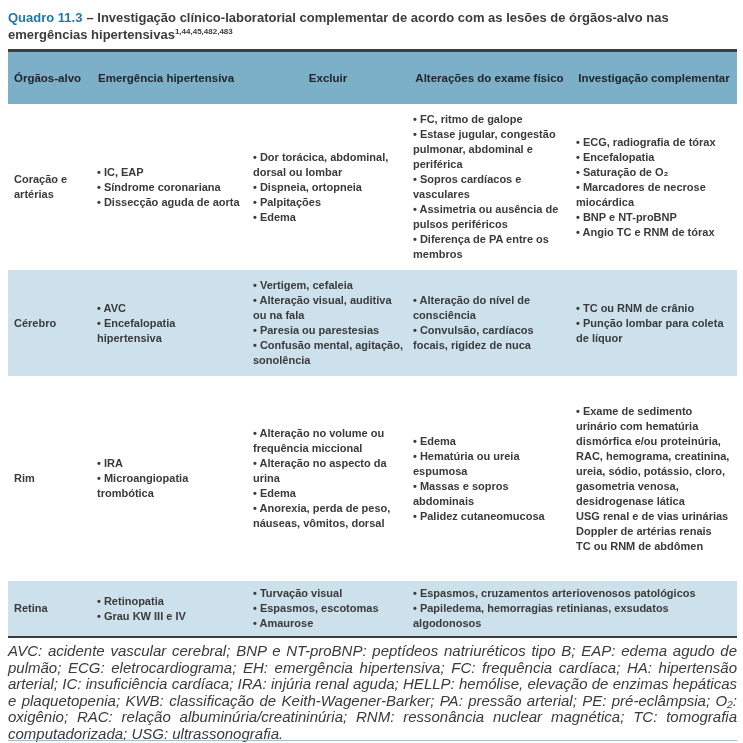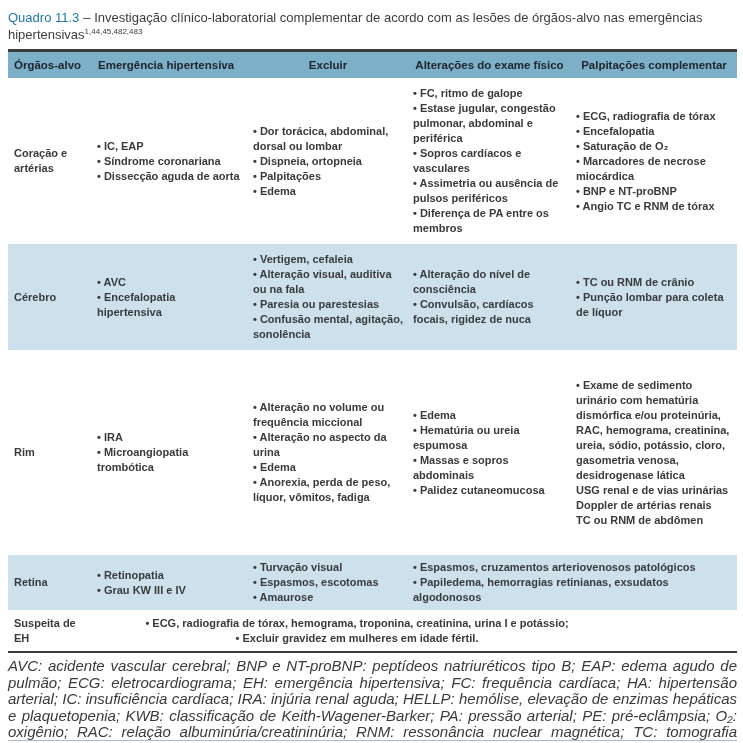--- a/index.html
+++ b/index.html
@@ -7,21 +7,21 @@
   body {
     width: 743px; height: 743px;
     background: #ffffff;
     font-family: "Liberation Sans", "DejaVu Sans", sans-serif;
     color: var(--text, #3a3a3a);
     padding: 8px 6px 0 8px;
     position: relative;
     overflow: hidden;
   }
   .title {
-    font-weight: normal;
+    font-weight: bold;
     font-size: 13px;
     line-height: 17px;
     color: #3c3c3c;
     margin: 1px 0 6px 0;
   }
   .title .label { color: var(--title-blue, #1f78a7); }
   .title .rest { margin-left: 4px; }
   .title sup { font-size: 8px; line-height: 0; }
 
   table.quadro {
@@ -30,21 +30,21 @@
     width: 729px;
   }
   thead tr {
     background: var(--header-bg, #7cafc8);
   }
   th {
     border-top: 3px solid #3b3b3b;
     font-size: 11.5px;
     font-weight: bold;
     color: #20262c;
-    padding: 7px 3px;
+    padding: 20px 3px;
     text-align: center;
     height: 25px;
   }
   th.left { text-align: left; padding-left: 6px; }
   tbody td {
     vertical-align: middle;
     font-size: 11px;
     line-height: 15px;
     padding: 4px 5px;
     font-weight: bold;
@@ -90,21 +90,21 @@
       <col style="width:160px">
       <col style="width:163px">
       <col style="width:166px">
   </colgroup>
   <thead>
     <tr>
       <th class="left">Órgãos-alvo</th>
       <th class="left">Emergência hipertensiva</th>
       <th>Excluir</th>
       <th>Alterações do exame físico</th>
-      <th>Palpitações complementar</th>
+      <th>Investigação complementar</th>
     </tr>
   </thead>
   <tbody>
       <tr>
         <td>
           <div>Coração e artérias</div>
         </td>
         <td>
           <div>• IC, EAP</div>
           <div>• Síndrome coronariana</div>
@@ -160,21 +160,21 @@
           <div>Rim</div>
         </td>
         <td>
           <div>• IRA</div>
           <div>• Microangiopatia trombótica</div>
         </td>
         <td>
           <div>• Alteração no volume ou frequência miccional</div>
           <div>• Alteração no aspecto da urina</div>
           <div>• Edema</div>
-          <div>• Anorexia, perda de peso, líquor, vômitos, fadiga</div>
+          <div>• Anorexia, perda de peso, náuseas, vômitos, dorsal</div>
         </td>
         <td>
           <div>• Edema</div>
           <div>• Hematúria ou ureia espumosa</div>
           <div>• Massas e sopros abdominais</div>
           <div>• Palidez cutaneomucosa</div>
         </td>
         <td>
           <div>• Exame de sedimento urinário com hematúria dismórfica e/ou proteinúria, RAC, hemograma, creatinina, ureia, sódio, potássio, cloro, gasometria venosa, desidrogenase lática</div>
           <div>USG renal e de vias urinárias</div>
@@ -193,26 +193,17 @@
         <td>
           <div>• Turvação visual</div>
           <div>• Espasmos, escotomas</div>
           <div>• Amaurose</div>
         </td>
         <td colspan="2">
           <div>• Espasmos, cruzamentos arteriovenosos patológicos</div>
           <div>• Papiledema, hemorragias retinianas, exsudatos algodonosos</div>
         </td>
       </tr>
-      <tr>
-        <td>
-          <div>Suspeita de EH</div>
-        </td>
-        <td colspan="4" class="center-cell">
-          <div>• ECG, radiografia de tórax, hemograma, troponina, creatinina, urina I e potássio;</div>
-          <div>• Excluir gravidez em mulheres em idade fértil.</div>
-        </td>
-      </tr>
     </tbody>
 </table>
 
 <div class="footnote">AVC: acidente vascular cerebral; BNP e NT-proBNP: peptídeos natriuréticos tipo B; EAP: edema agudo de pulmão; ECG: eletrocardiograma; EH: emergência hipertensiva; FC: frequência cardíaca; HA: hipertensão arterial; IC: insuficiência cardíaca; IRA: injúria renal aguda; HELLP: hemólise, elevação de enzimas hepáticas e plaquetopenia; KWB: classificação de Keith-Wagener-Barker; PA: pressão arterial; PE: pré-eclâmpsia; O₂: oxigênio; RAC: relação albuminúria/creatininúria; RNM: ressonância nuclear magnética; TC: tomografia computadorizada; USG: ultrassonografia.</div>
 <div class="bottom-rule"></div>
 
 </body></html>

